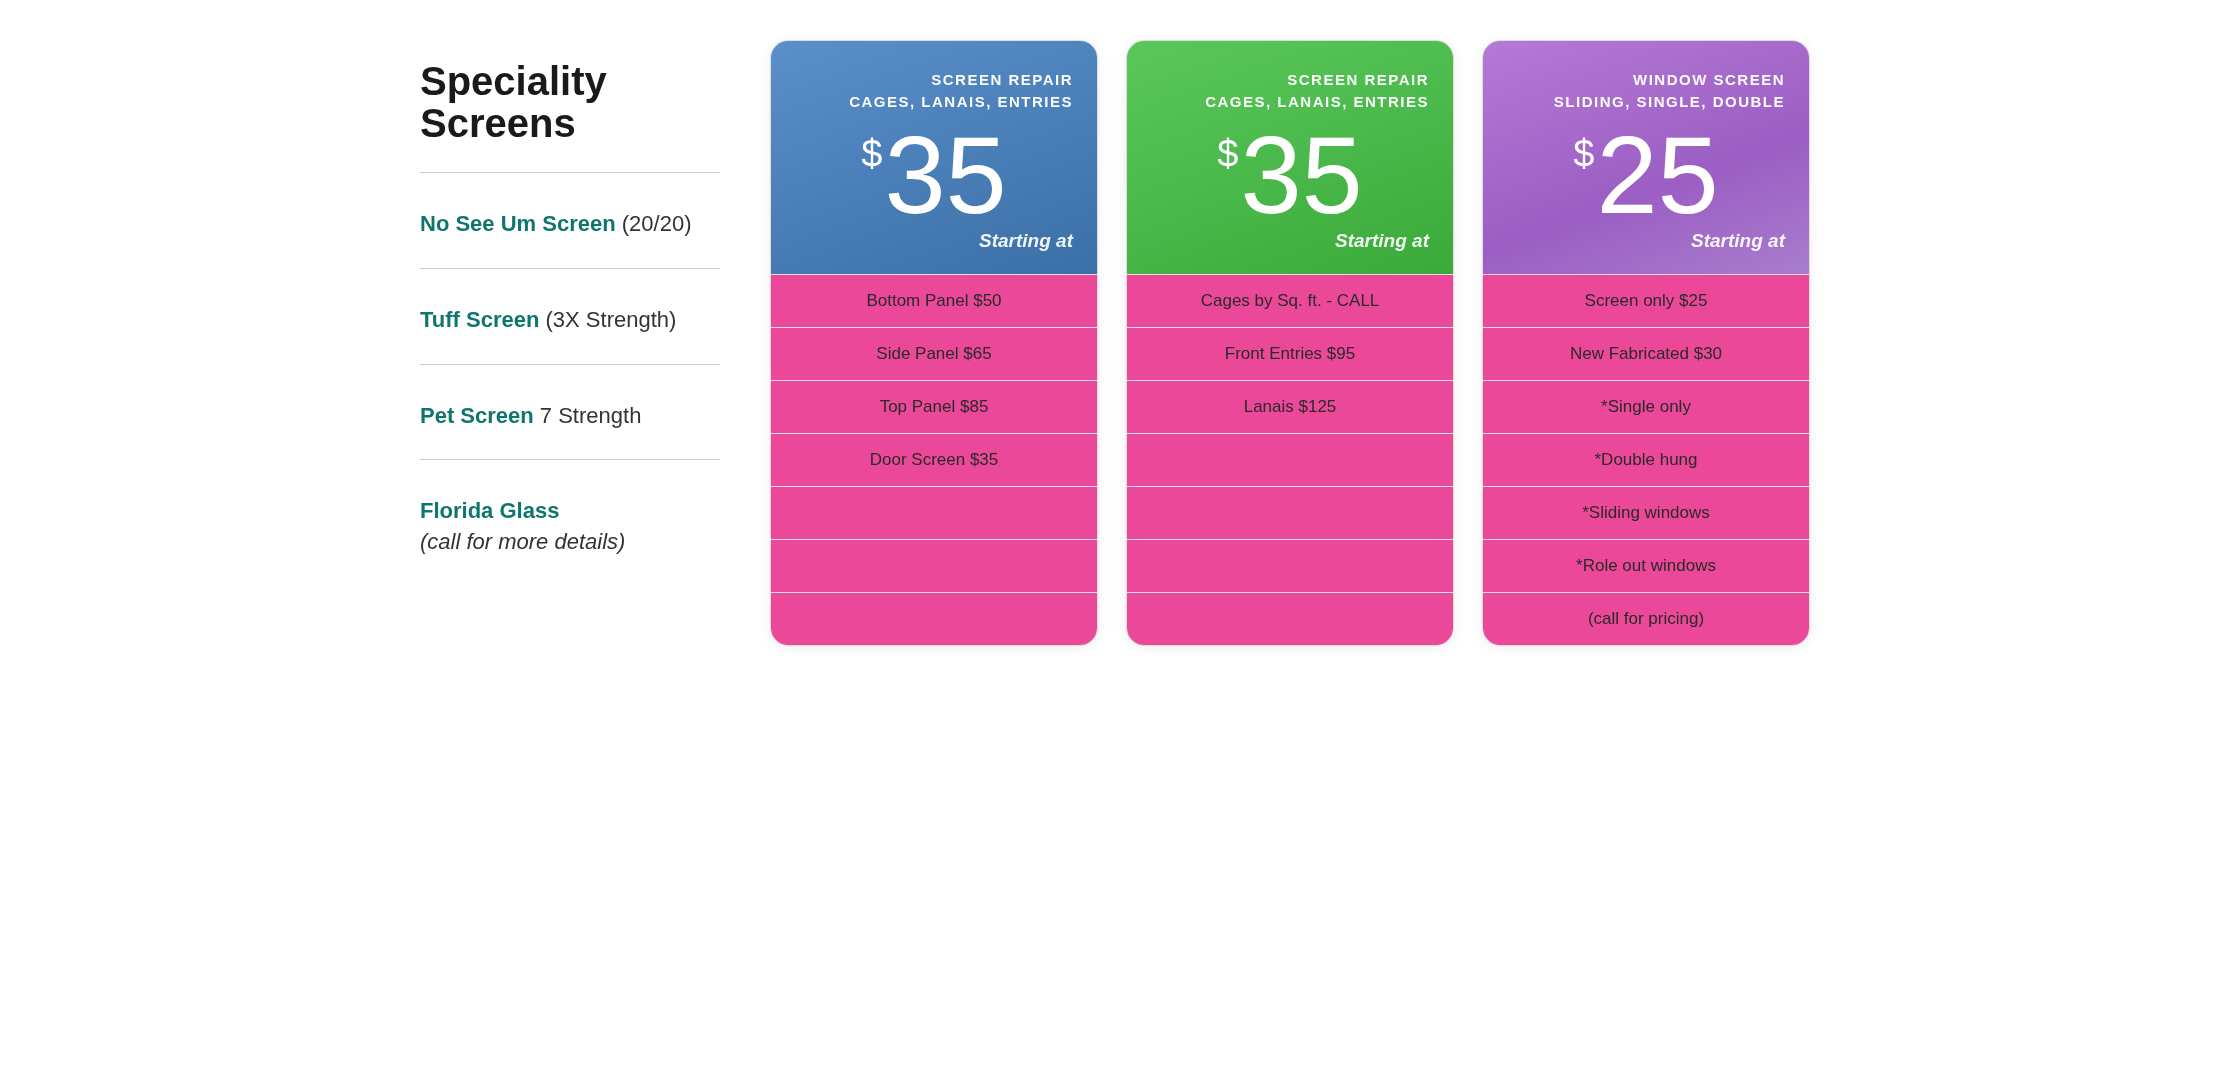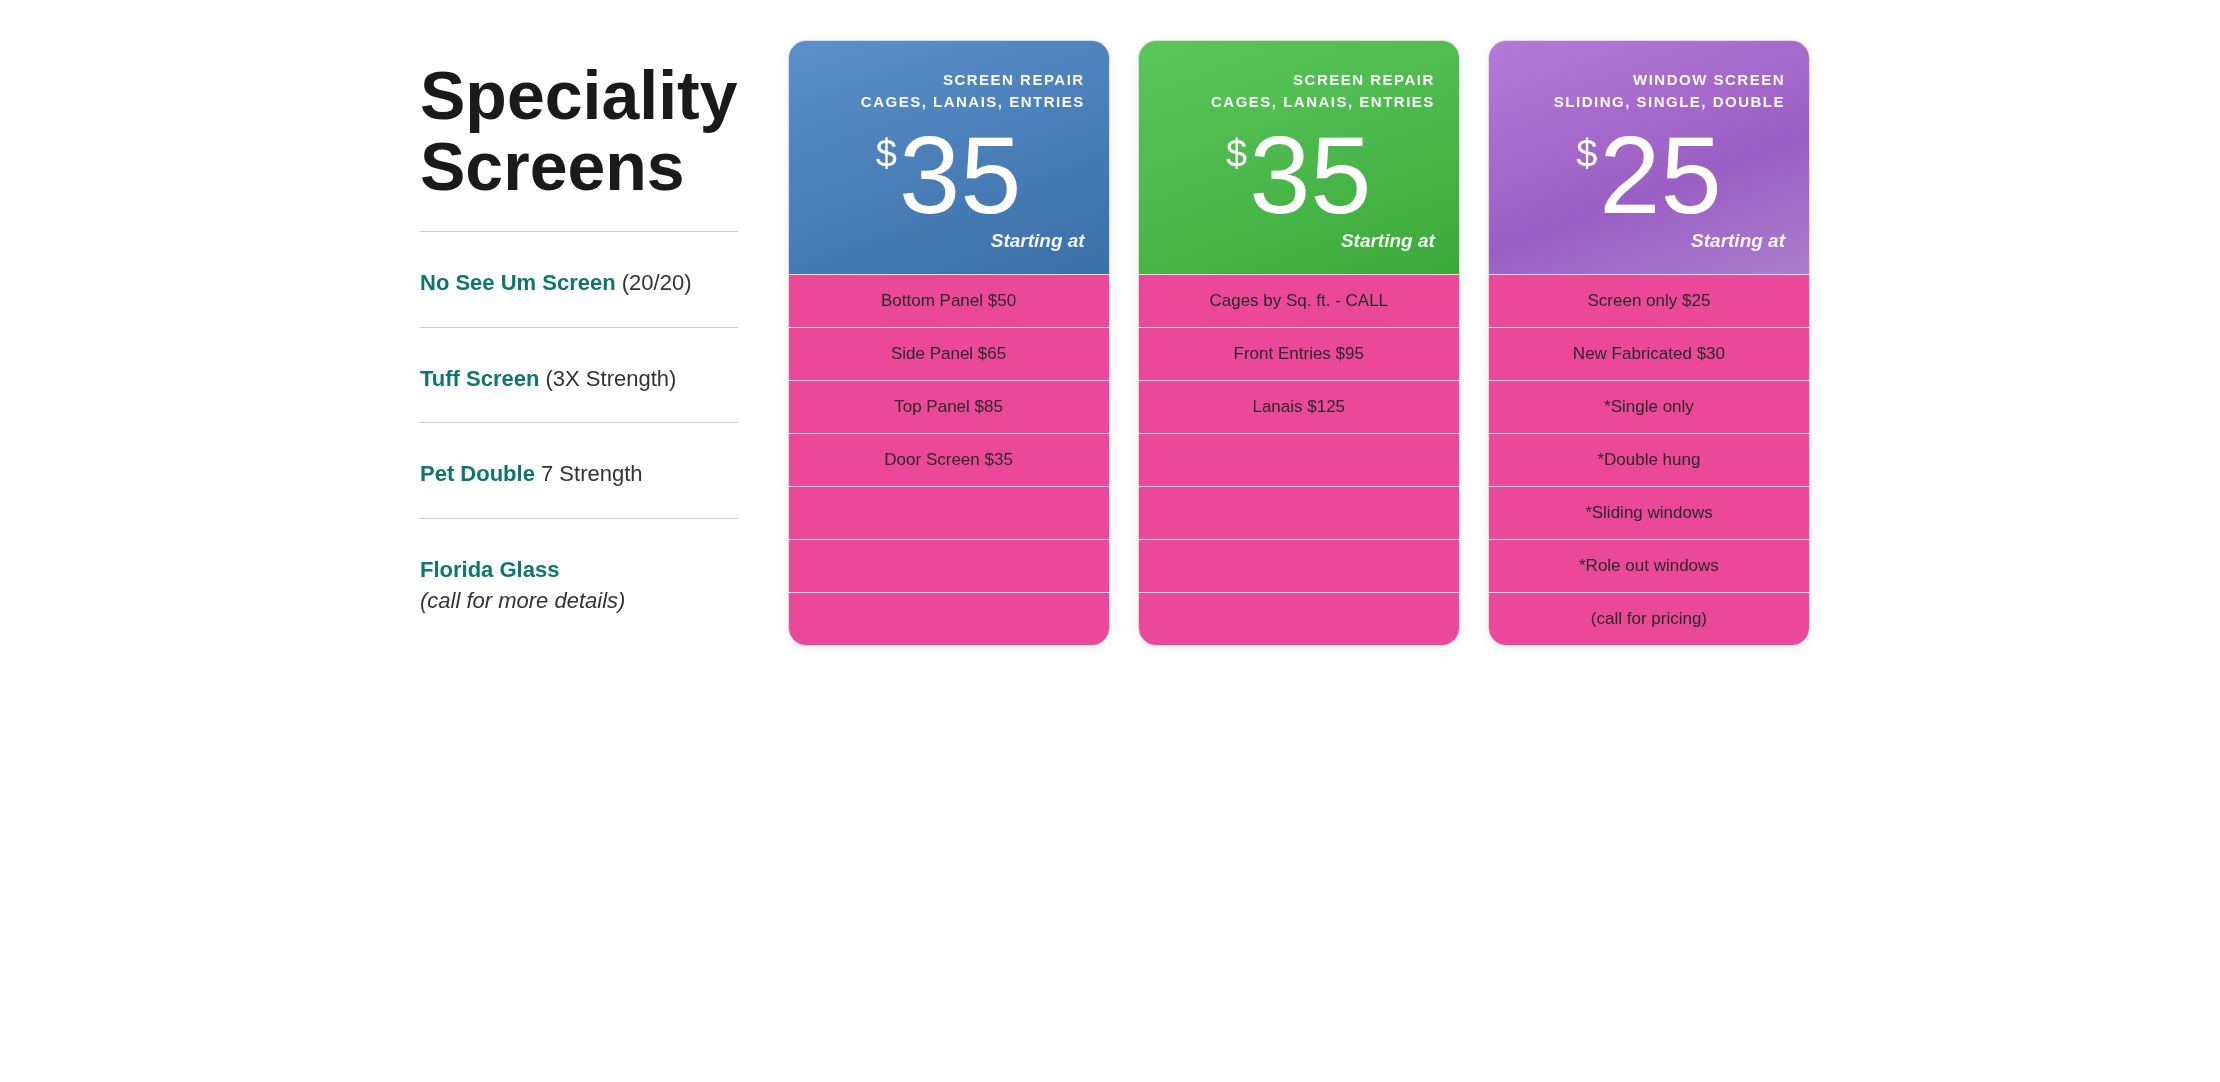--- a/index.html
+++ b/index.html
@@ -23,21 +23,21 @@
       width: 100%;
     }
 
     
     .sidebar {
       flex: 0 0 320px;
       padding: 20px 10px;
     }
 
     .sidebar-title {
-      font-size: 68px;
+      font-size: 40px;
       font-weight: 900;
       color: #1a1a1a;
       line-height: 1.05;
       margin-bottom: 28px;
     }
 
     .sidebar-divider {
       border: none;
       border-top: 1.5px solid #ccc;
       margin: 18px 0;
@@ -166,21 +166,21 @@
       <strong>No See Um Screen</strong><span> (20/20)</span>
     </div>
 
     <hr class="sidebar-divider">
     <div class="sidebar-item">
       <strong>Tuff Screen</strong><span> (3X Strength)</span>
     </div>
 
     <hr class="sidebar-divider">
     <div class="sidebar-item">
-      <strong>Pet Double</strong><span> 7 Strength</span>
+      <strong>Pet Screen</strong><span> 7 Strength</span>
     </div>
 
     <hr class="sidebar-divider">
     <div class="sidebar-item">
       <strong>Florida Glass</strong><br>
       <em>(call for more details)</em>
     </div>
   </div>
 
   <div class="cards-container">

